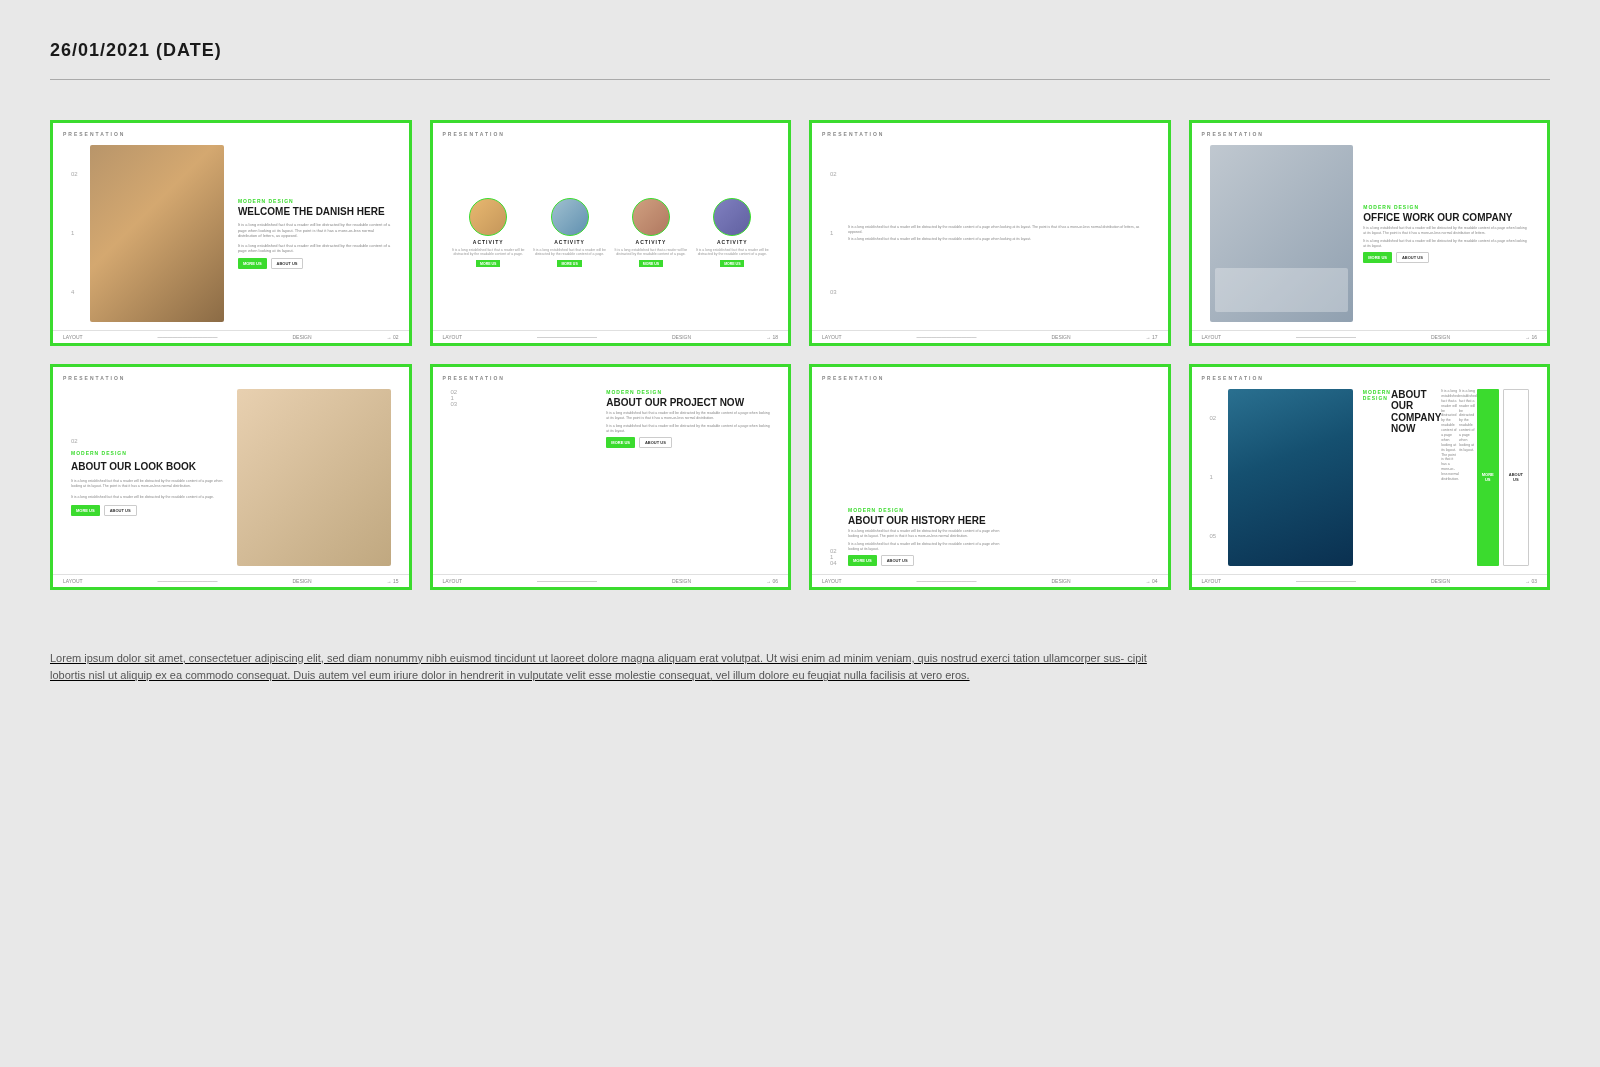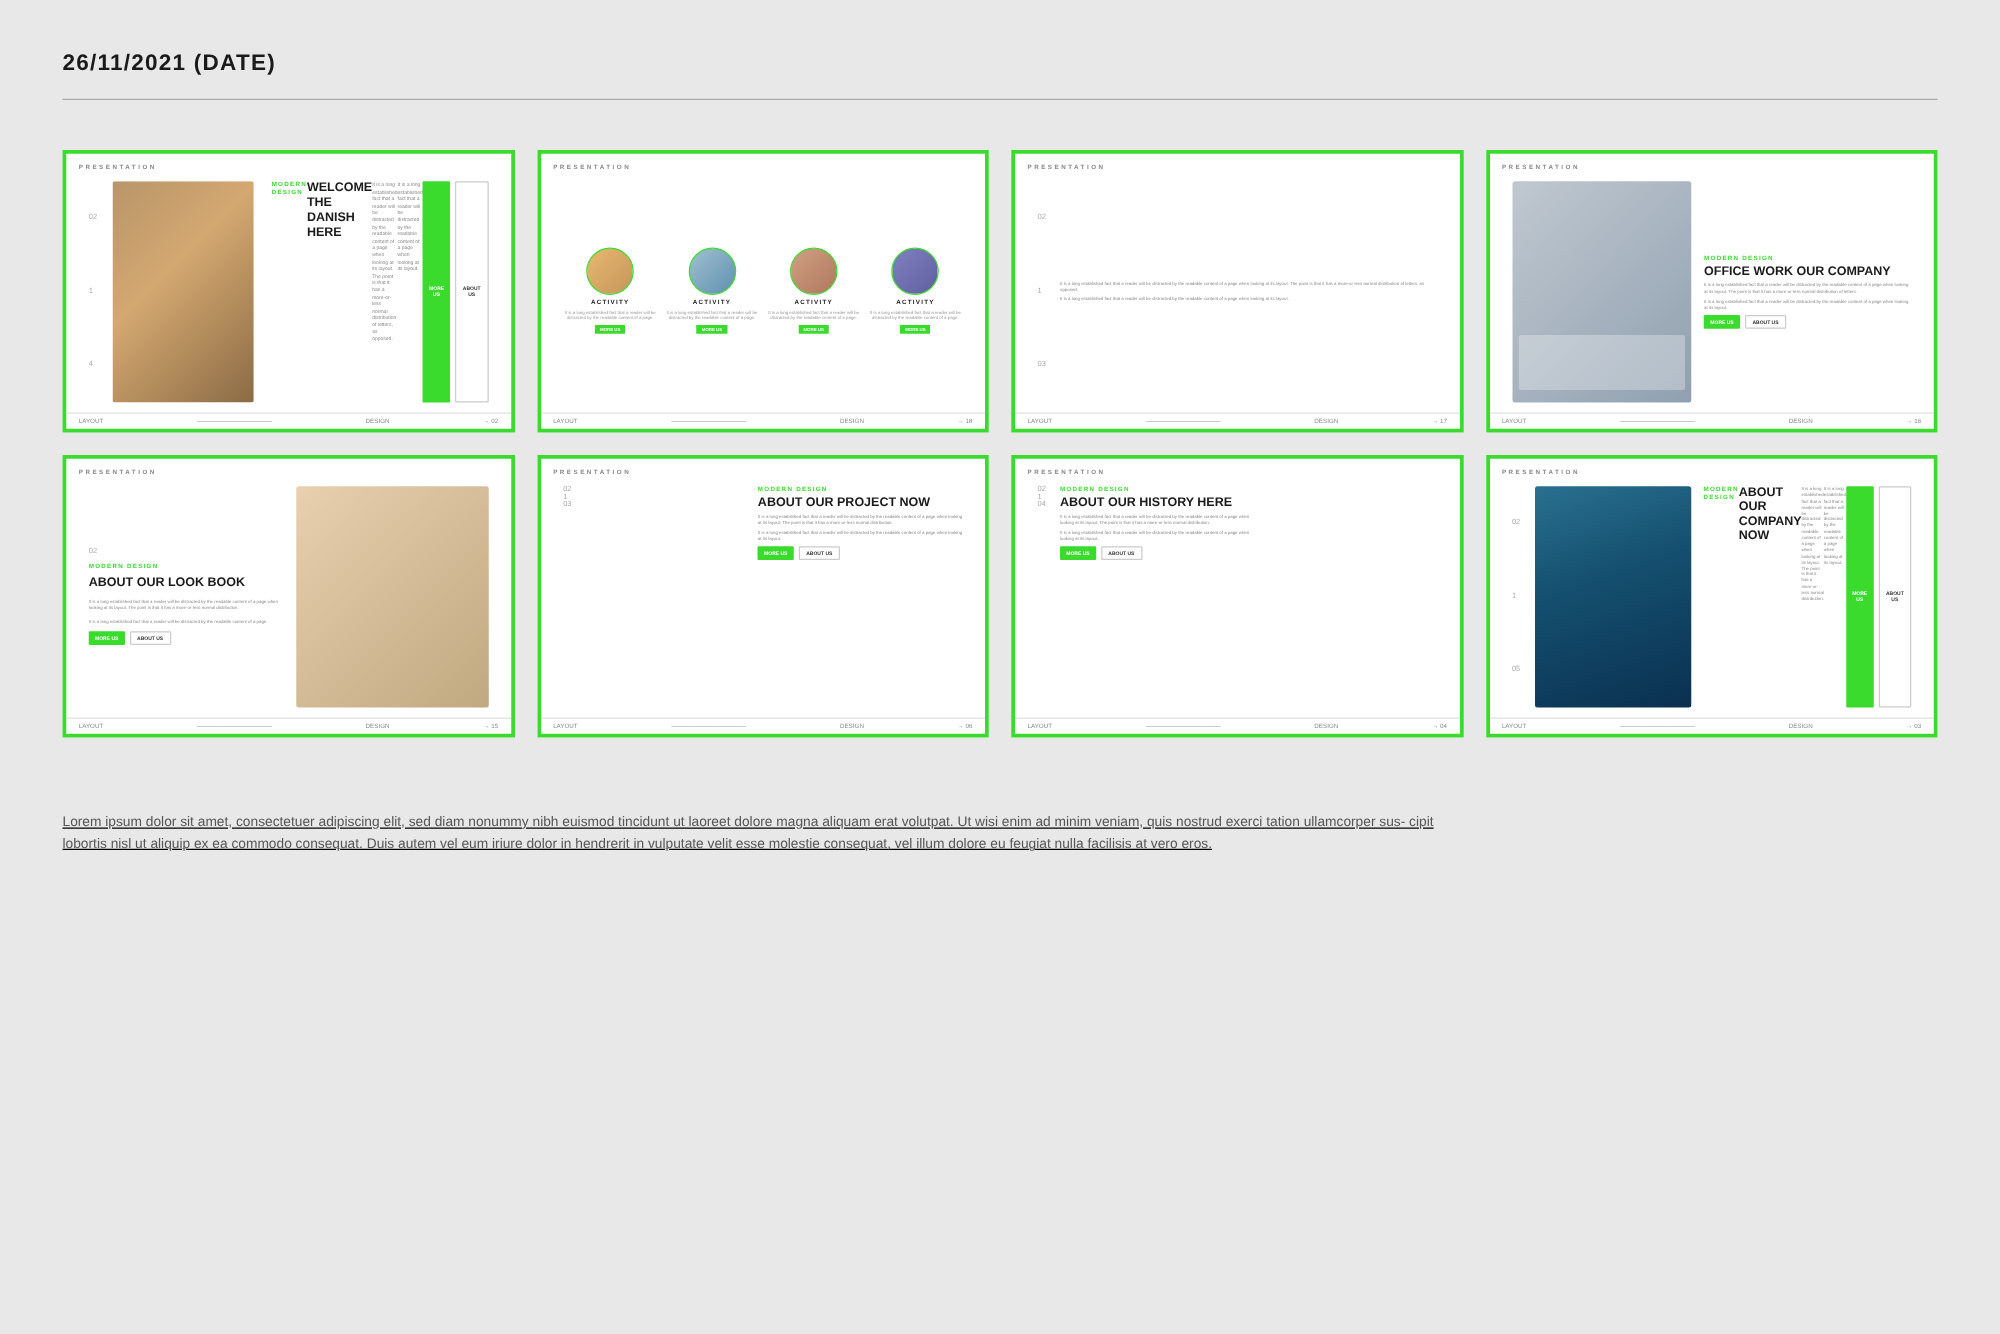--- a/index.html
+++ b/index.html
@@ -100,21 +100,21 @@
       position: relative;
     }
     .slide1-image-inner {
       width: 100%;
       height: 100%;
       background: linear-gradient(135deg, #b8956a 0%, #d4a870 40%, #8b6b45 100%);
     }
     .slide1-text {
       flex: 1;
       display: flex;
-      flex-direction: row;
+      flex-direction: column;
       justify-content: center;
       padding-left: 6px;
     }
     .slide1-subheader {
       font-size: 5px;
       color: #3bdb2e;
       font-weight: 600;
       letter-spacing: 1px;
       text-transform: uppercase;
       margin-bottom: 2px;
@@ -359,21 +359,21 @@
       justify-content: center;
       padding-left: 4px;
     }
 
     
     .slide7-content {
       display: flex;
       flex: 1;
       gap: 6px;
       padding: 6px 8px 4px 8px;
-      align-items: flex-start;
+      align-items: flex-end;
     }
     .slide7-numbers {
       display: flex;
       flex-direction: column;
       justify-content: space-around;
       font-size: 6px;
       color: #aaa;
       min-width: 12px;
     }
     .slide7-left {
@@ -483,21 +483,21 @@
       color: #1a1a1a;
     }
     .footer-dot {
       color: #3bdb2e;
     }
   </style>
 </head>
 <body>
 
 <div class="header">
-  <div class="header-date">26/11/2021 (DATE)</div>
+  <div class="header-date">26/01/2021 (DATE)</div>
 </div>
 <hr class="header-line">
 
 <div class="slides-grid">
 
   <div class="slide-card">
     <div class="slide-inner">
       <div class="slide-label">PRESENTATION</div>
       <div class="slide1-content">
         <div class="slide1-numbers">

